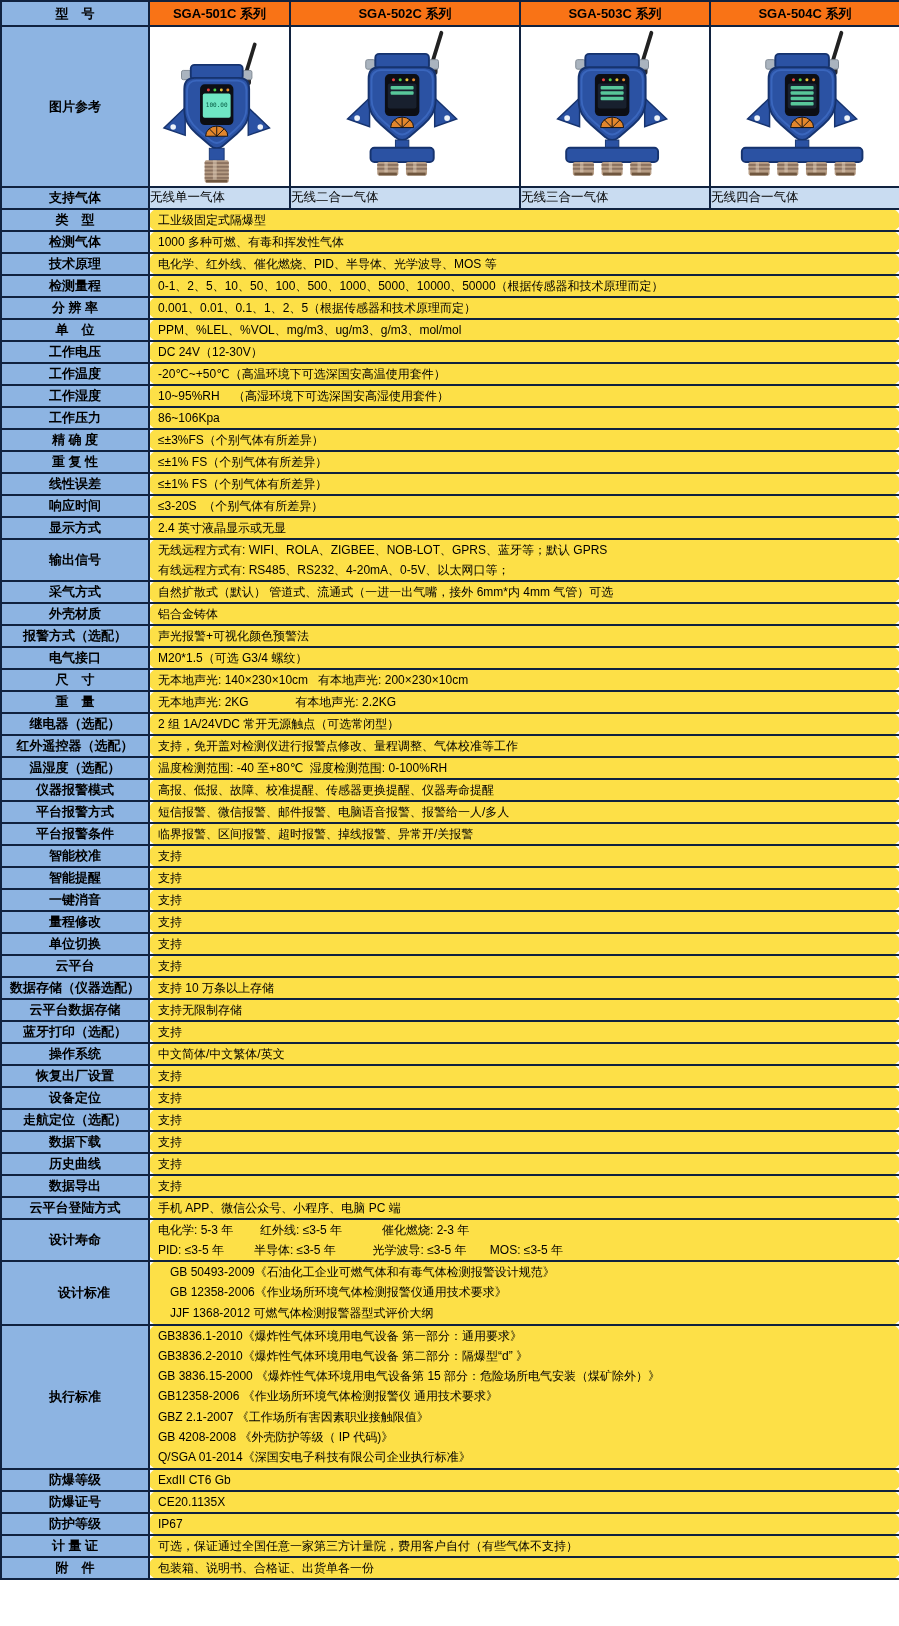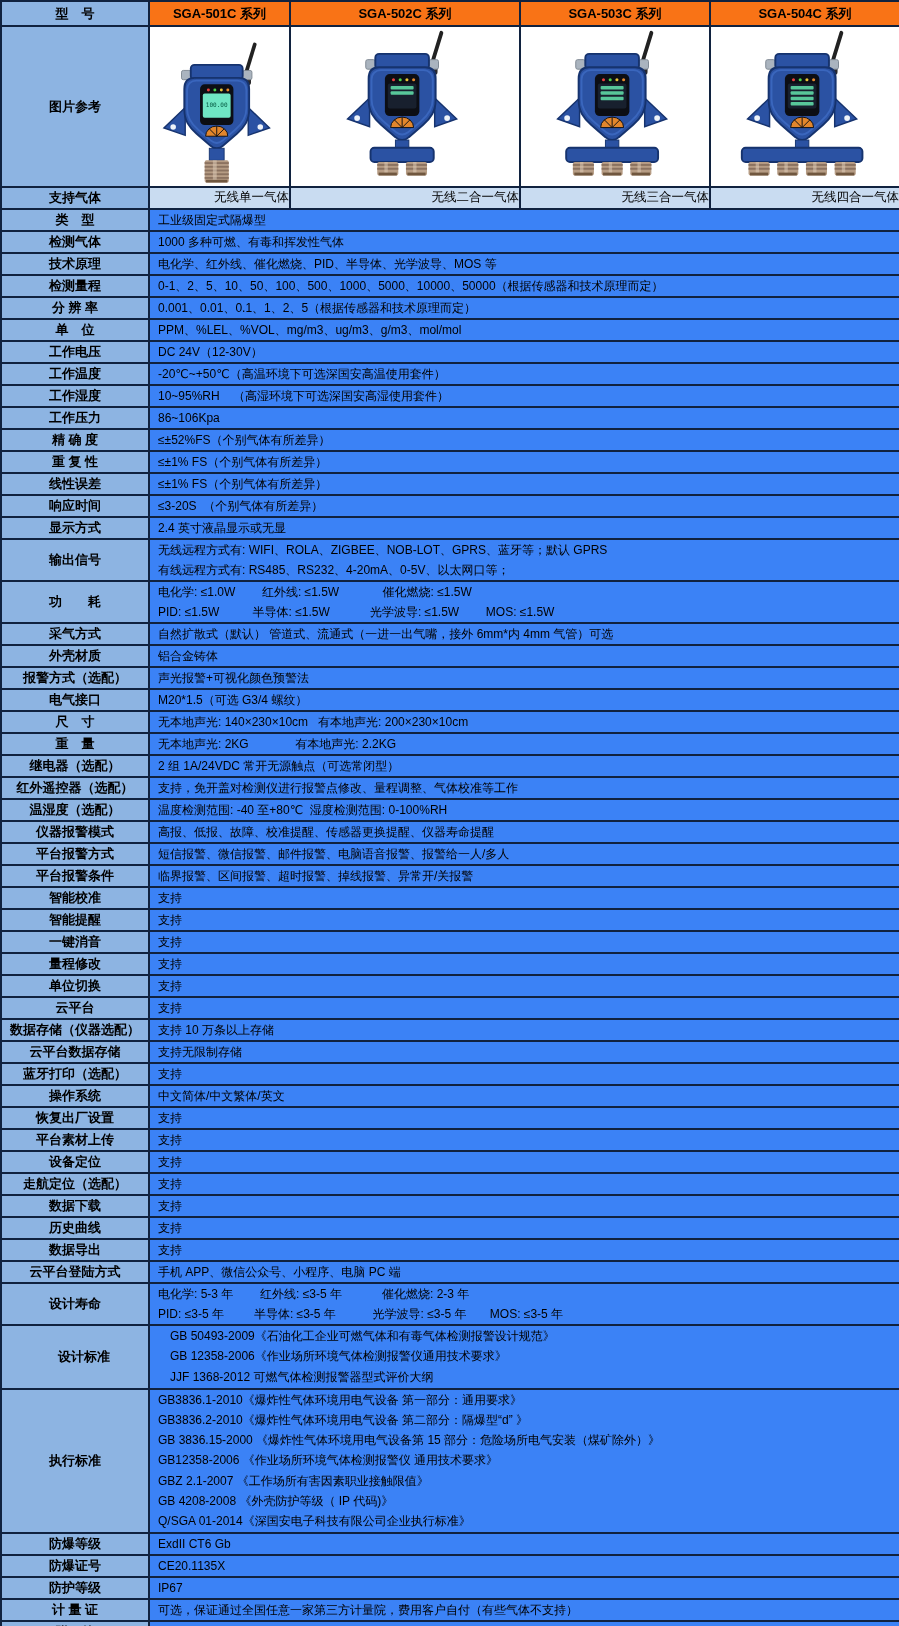--- a/index.html
+++ b/index.html
@@ -1,22 +1,22 @@
 <!DOCTYPE html>
 <html><head>
 <meta charset="utf-8">
 <style>
   html,body{margin:0;padding:0;background:#fff;}
   body{width:899px;font-family:"Liberation Sans","DejaVu Sans",sans-serif;-webkit-font-smoothing:none;}
   table.spec{border-collapse:collapse;table-layout:fixed;width:899px;border:2px solid #10223f;}
   td{border:2px solid #10223f;overflow:hidden;padding:0;vertical-align:middle;}
   td.label{background:#8DB4E2;font-weight:bold;text-align:center;font-size:13px;color:#000;padding:0 2px;}
-  td.value{background:#3b82f6;font-size:12px;color:#000;padding:0 8px;text-align:left;}
+  td.value{background:#fde047;font-size:12px;color:#000;padding:0 8px;text-align:left;border-radius:9px;}
   td.model{background:#f97316;font-weight:bold;text-align:center;font-size:13px;color:#000;}
-  td.gas{background:#C9DCF1;text-align:right;font-size:12.5px;color:#000;}
+  td.gas{background:#C9DCF1;text-align:left;font-size:12.5px;color:#000;}
   td.imgcell{background:#ffffff;text-align:center;vertical-align:bottom;}
   tr.hh td{height:23px;margin-top:12px;}
   tr.himg td{height:159px;}
   tr.h1 td{height:19.5px;}
   tr.h2 td{height:40px;}
   tr.h3 td{height:62px;padding-left:20px;}
   tr.h7 td{height:142px;margin-left:48px;}
   .ln{line-height:20px;white-space:pre-wrap;}
   tr.h7 .ln{line-height:20.3px;}
   tr.h3 .ln{line-height:20.6px;}
@@ -305,21 +305,21 @@
       </tr>
       <tr class="h1">
         <td class="label">工作压力</td>
         <td class="value" colspan="4">
           <div class="ln">86~106Kpa</div>
         </td>
       </tr>
       <tr class="h1">
         <td class="label">精 确 度</td>
         <td class="value" colspan="4">
-          <div class="ln">≤±52%FS（个别气体有所差异）</div>
+          <div class="ln">≤±3%FS（个别气体有所差异）</div>
         </td>
       </tr>
       <tr class="h1">
         <td class="label">重 复 性</td>
         <td class="value" colspan="4">
           <div class="ln">≤±1% FS（个别气体有所差异）</div>
         </td>
       </tr>
       <tr class="h1">
         <td class="label">线性误差</td>
@@ -339,27 +339,20 @@
           <div class="ln">2.4 英寸液晶显示或无显</div>
         </td>
       </tr>
       <tr class="h2">
         <td class="label">输出信号</td>
         <td class="value" colspan="4">
           <div class="ln">无线远程方式有: WIFI、ROLA、ZIGBEE、NOB-LOT、GPRS、蓝牙等；默认 GPRS</div>
           <div class="ln">有线远程方式有: RS485、RS232、4-20mA、0-5V、以太网口等；</div>
         </td>
       </tr>
-      <tr class="h2">
-        <td class="label">功　　耗</td>
-        <td class="value" colspan="4">
-          <div class="ln">电化学: ≤1.0W        红外线: ≤1.5W             催化燃烧: ≤1.5W</div>
-          <div class="ln">PID: ≤1.5W          半导体: ≤1.5W            光学波导: ≤1.5W        MOS: ≤1.5W</div>
-        </td>
-      </tr>
       <tr class="h1">
         <td class="label">采气方式</td>
         <td class="value" colspan="4">
           <div class="ln">自然扩散式（默认） 管道式、流通式（一进一出气嘴，接外 6mm*内 4mm 气管）可选</div>
         </td>
       </tr>
       <tr class="h1">
         <td class="label">外壳材质</td>
         <td class="value" colspan="4">
           <div class="ln">铝合金铸体</div>
@@ -480,26 +473,20 @@
         </td>
       </tr>
       <tr class="h1">
         <td class="label">操作系统</td>
         <td class="value" colspan="4">
           <div class="ln">中文简体/中文繁体/英文</div>
         </td>
       </tr>
       <tr class="h1">
         <td class="label">恢复出厂设置</td>
-        <td class="value" colspan="4">
-          <div class="ln">支持</div>
-        </td>
-      </tr>
-      <tr class="h1">
-        <td class="label">平台素材上传</td>
         <td class="value" colspan="4">
           <div class="ln">支持</div>
         </td>
       </tr>
       <tr class="h1">
         <td class="label">设备定位</td>
         <td class="value" colspan="4">
           <div class="ln">支持</div>
         </td>
       </tr>

